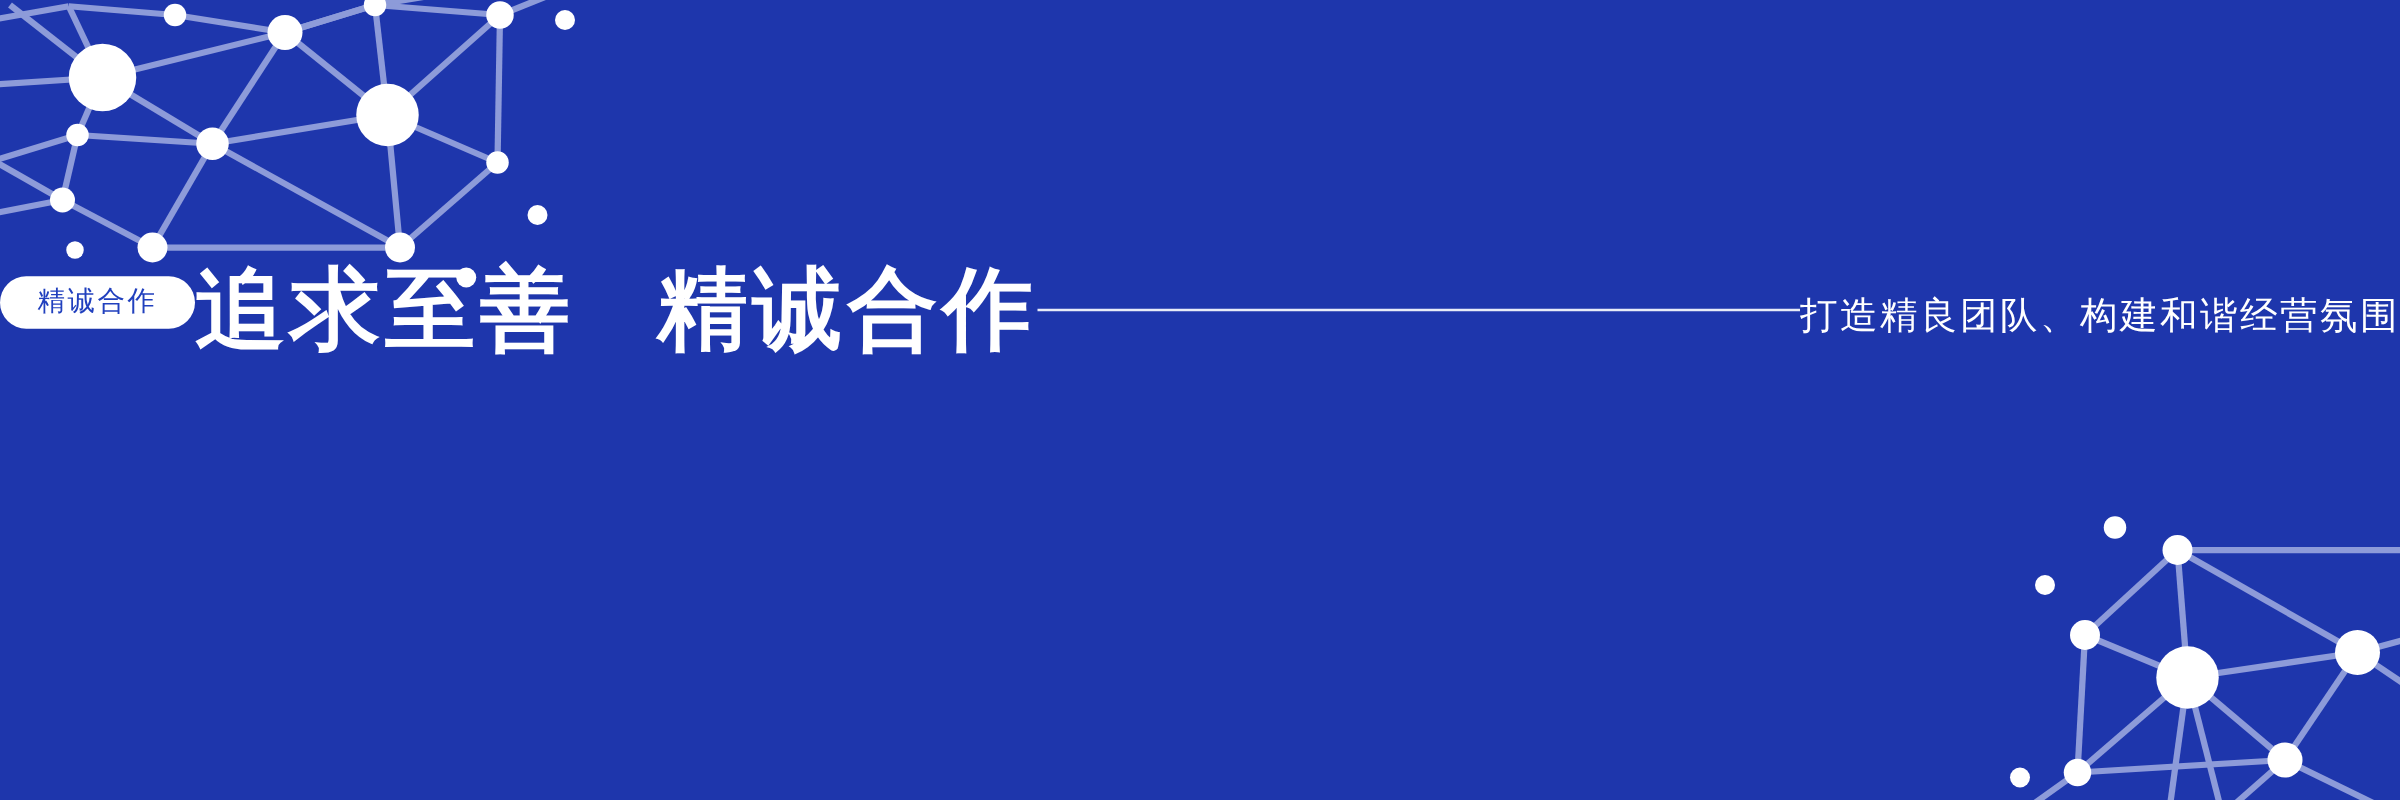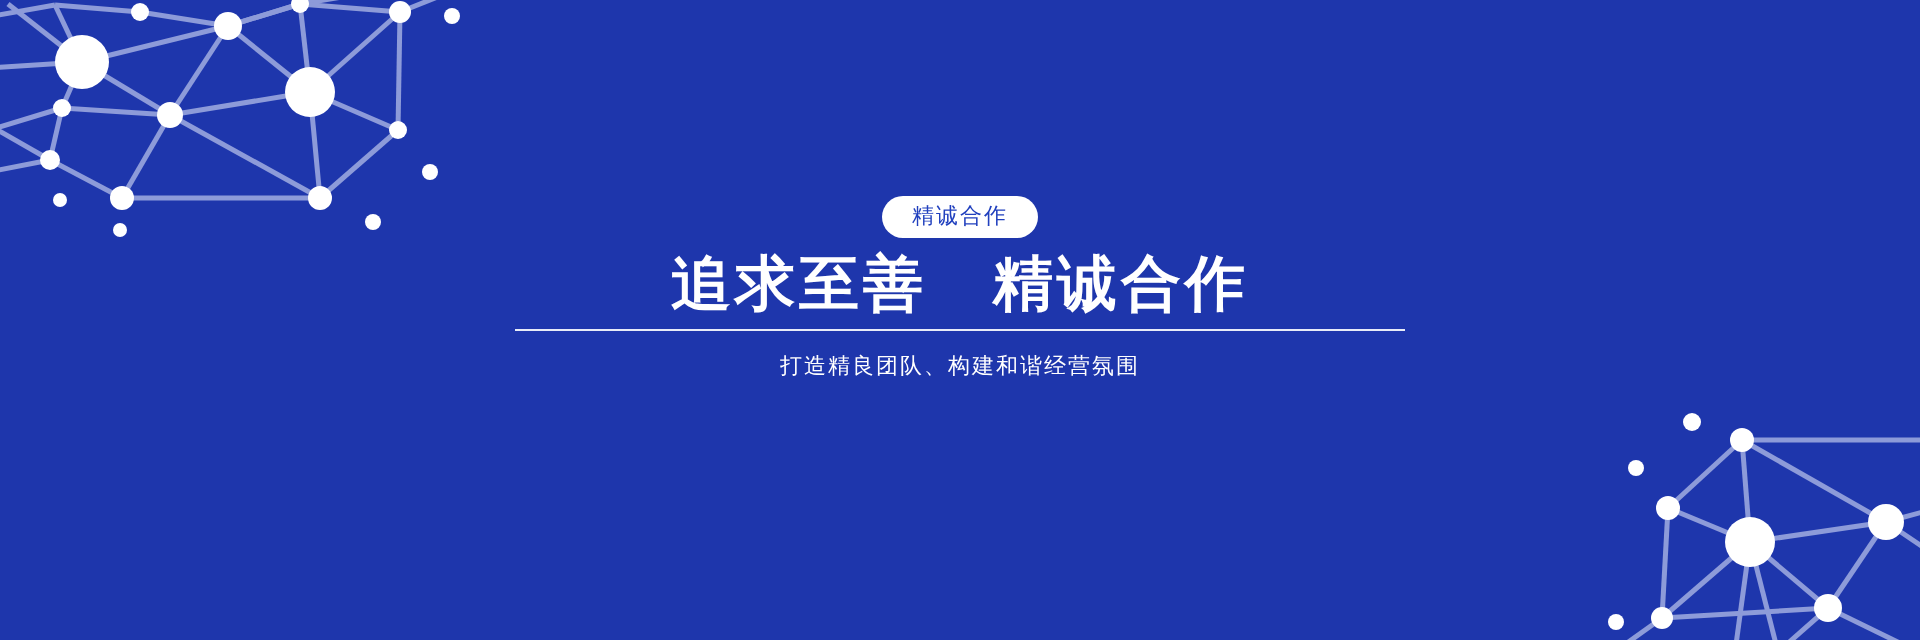--- a/index.html
+++ b/index.html
@@ -30,60 +30,60 @@
     bottom: 0;
     width: 330px;
     height: 250px;
   }
   #center-block {
     position: absolute;
     left: 0;
     right: 0;
     top: 196px;
     display: flex;
-    flex-direction: column;
+    flex-direction: row;
     align-items: center;
   }
   #badge {
     display: inline-block;
     background: #ffffff;
     color: #2140be;
     border-radius: 999px;
     padding: 9px 30px 11px 30px;
     font-size: 22px;
     line-height: 1;
     letter-spacing: 2px;
     white-space: nowrap;
     font-weight: 400;
   }
   #headline {
     margin-top: 14px;
     color: #ffffff;
-    font-size: 60px;
+    font-size: 72px;
     line-height: 1.08;
     font-weight: 700;
     letter-spacing: 4px;
     white-space: nowrap;
     display: flex;
     align-items: flex-start;
   }
   #headline .phrase-gap {
     display: inline-block;
     width: 66px;
   }
   #divider {
     margin-top: 12px;
     width: 890px;
     height: 2px;
     background: #e8ecf8;
   }
   #subtitle {
     margin-top: 22px;
     color: #ffffff;
-    font-size: 22px;
+    font-size: 30px;
     line-height: 1.2;
     font-weight: 300;
     letter-spacing: 2px;
     white-space: nowrap;
   }
 </style>
 </head>
 <body>
 
 <div id="banner">

